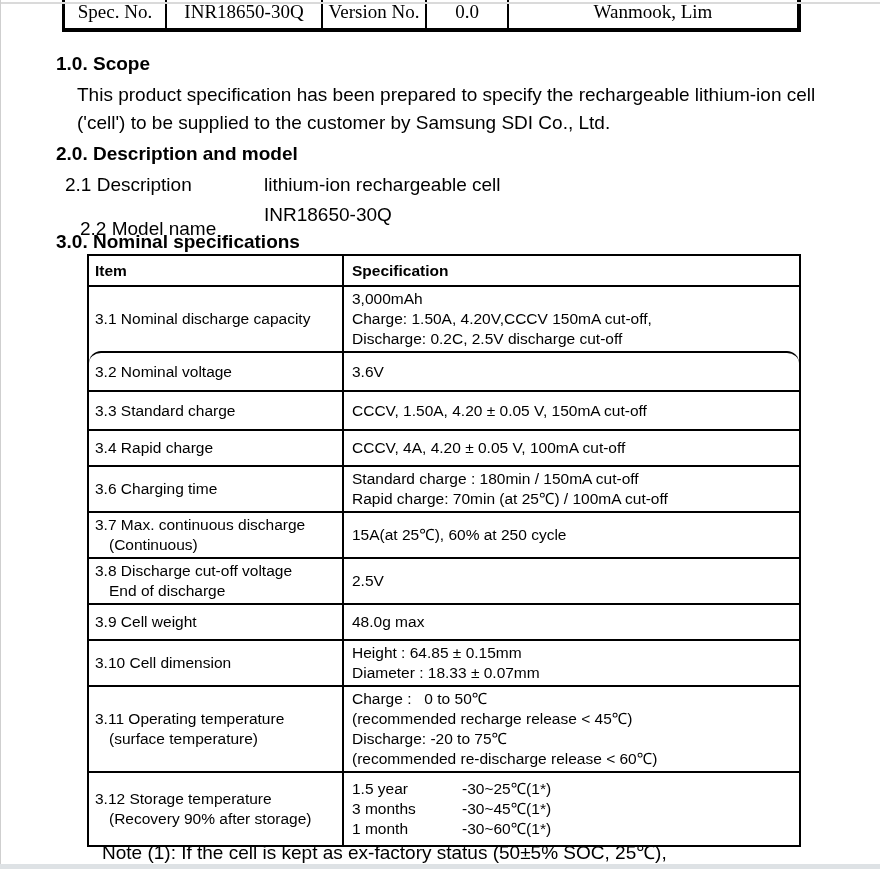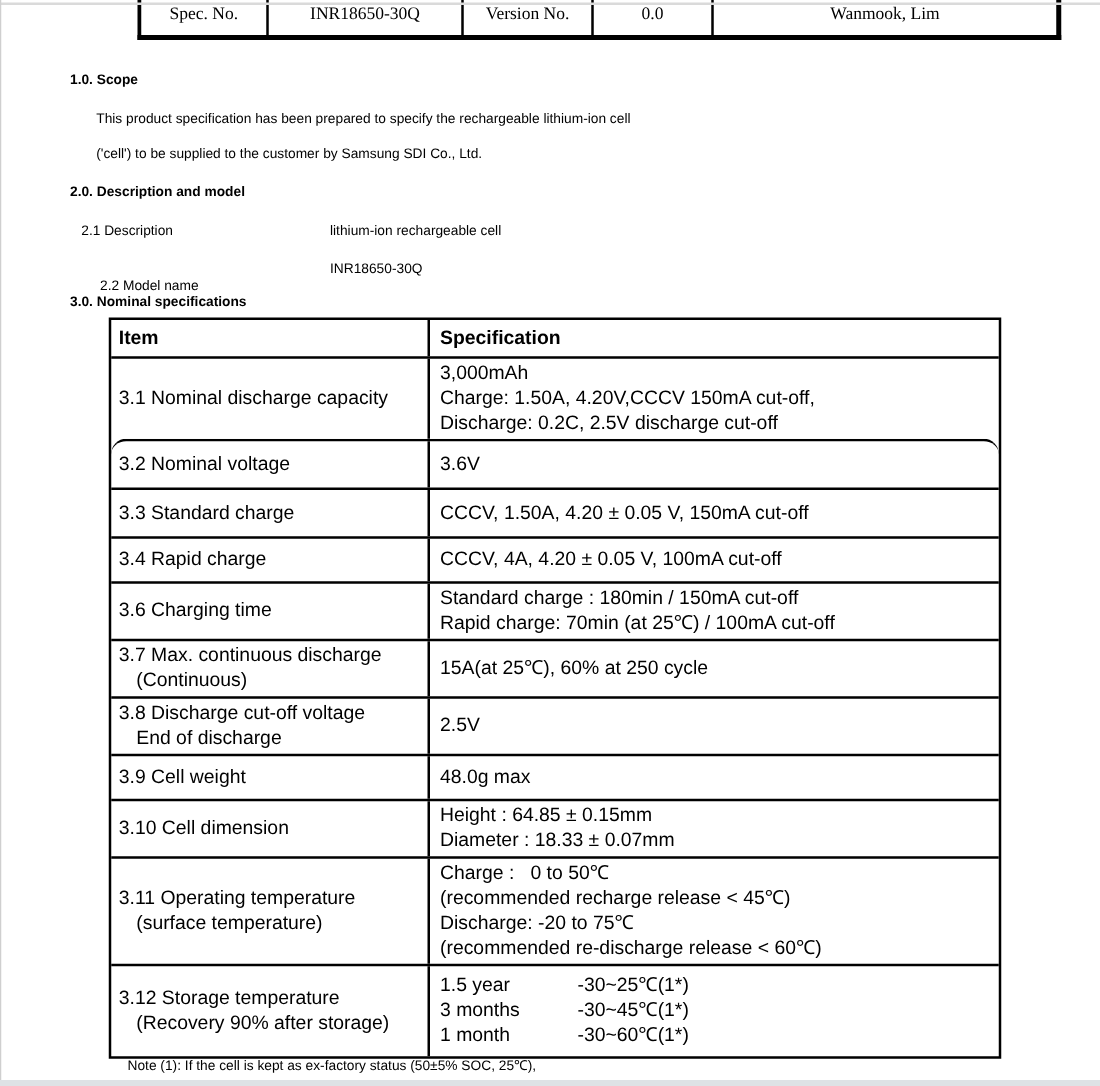--- a/index.html
+++ b/index.html
@@ -14,34 +14,34 @@
   
   .top-rule{position:absolute;left:0;top:2px;width:880px;height:2px;background:#dadada;z-index:5;}
   .left-rule{position:absolute;left:0;top:0;width:1px;height:869px;background:#cfcfcf;z-index:5;}
   .bottom-band{position:absolute;left:0;bottom:0;width:880px;height:5px;background:#dee2e5;z-index:5;}
 
   
   .hdr-table{
     position:absolute;left:62px;top:0;width:739px;height:32px;
     display:flex;box-sizing:border-box;
     border-left:3px solid #000;border-right:4px solid #000;border-bottom:4px solid #000;
-    font-family:"Liberation Serif", serif;font-size:14px;margin-left:48px;
+    font-family:"Liberation Serif", serif;font-size:19px;
   }
   .hdr-cell{
     display:flex;align-items:center;justify-content:center;
     box-sizing:border-box;height:100%;padding-bottom:5px;
   }
   .hdr-cell + .hdr-cell{border-left:2px solid #000;}
   .hc1{width:100px;}
   .hc2{width:156px;}
   .hc3{width:104px;}
-  .hc4{width:96px;}
+  .hc4{width:82px;}
   .hc5{flex:1;}
 
-  .abs{position:absolute;line-height:22px;font-size:11px;white-space:pre;}
+  .abs{position:absolute;line-height:22px;font-size:19px;white-space:pre;}
   .bold{font-weight:bold;}
 
   
   .spec-table{
     position:absolute;left:87px;top:254px;width:714px;
     box-sizing:border-box;border:2px solid #000;
     font-size:15.5px;
   }
   .srow{display:flex;box-sizing:border-box;}
   .srow + .srow{border-top:2px solid #000;}

